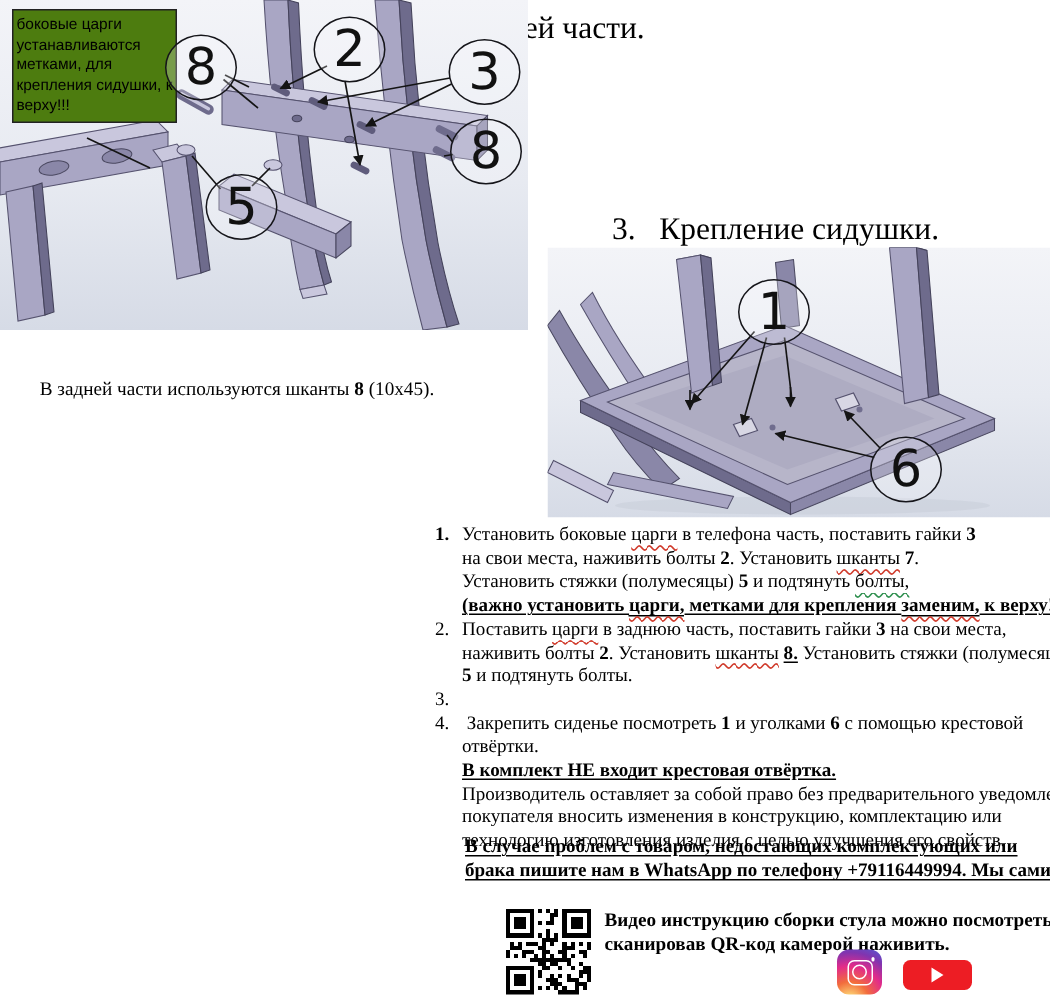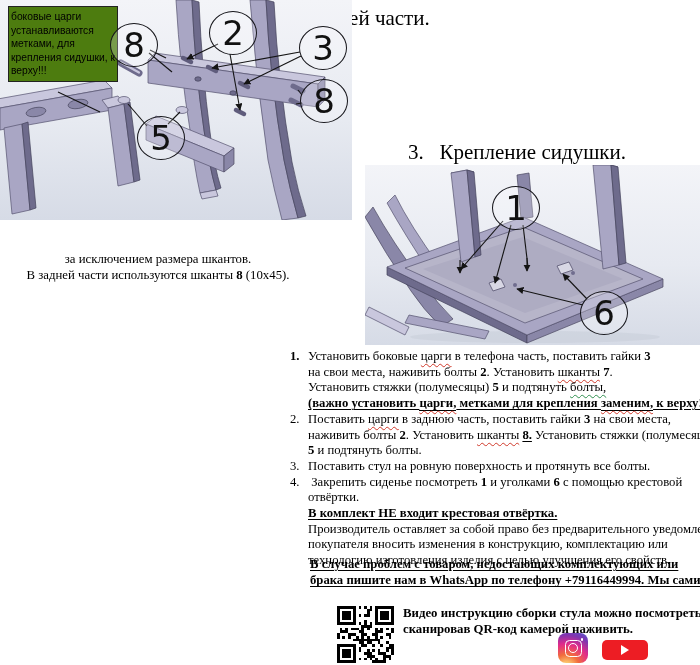--- a/index.html
+++ b/index.html
@@ -146,21 +146,20 @@
       </div>
     <div class="balloon b8b">
         <span>8</span>
       </div>
     <div class="balloon b5">
         <span>5</span>
       </div>
   </div>
 
   <div id="fig1-note">
-      <div class="tline"><span>за исключением размера шкантов.</span></div>
       <div class="tline"><span>В задней части используются шканты </span><span class="b">8</span><span> (10x45).</span></div>
     </div>
 
   <div class="h" style="left:408px;top:140px;">3.   Крепление сидушки.</div>
 
   <div id="fig2" class="fig">
     <svg viewBox="0 0 335 180" width="335" height="180">
       <defs>
         <linearGradient id="g2" x1="0" y1="0" x2="0" y2="1">
           <stop offset="0" stop-color="#f3f4f8"></stop>
@@ -231,23 +230,20 @@
       <div class="item">
         <div class="num">2.</div>
         <div class="itext">
           <div class="tline"><span>Поставить </span><span class="sq">царги</span><span> в заднюю часть, поставить гайки </span><span class="b">3</span><span> на свои места,</span></div>
           <div class="tline"><span>наживить болты </span><span class="b">2</span><span>. Установить </span><span class="sq">шканты</span><span> </span><span class="b u">8.</span><span> Установить стяжки (полумесяцы)</span></div>
           <div class="tline"><span class="b">5</span><span> и подтянуть болты.</span></div>
         </div>
       </div>
       <div class="item">
         <div class="num">3.</div>
-        <div class="itext">
-          <div class="tline"><span>Поставить стул на ровную поверхность и протянуть все болты.</span></div>
-        </div>
       </div>
       <div class="item">
         <div class="num">4.</div>
         <div class="itext">
           <div class="tline"><span> Закрепить сиденье посмотреть </span><span class="b">1</span><span> и уголками </span><span class="b">6</span><span> с помощью крестовой</span></div>
           <div class="tline"><span>отвёртки.</span></div>
           <div class="tline"><span class="b u">В комплект НЕ входит крестовая отвёртка.</span></div>
           <div class="tline"><span>Производитель оставляет за собой право без предварительного уведомления</span></div>
           <div class="tline"><span>покупателя вносить изменения в конструкцию, комплектацию или</span></div>
           <div class="tline"><span>технологию изготовления изделия с целью улучшения его свойств.</span></div>

